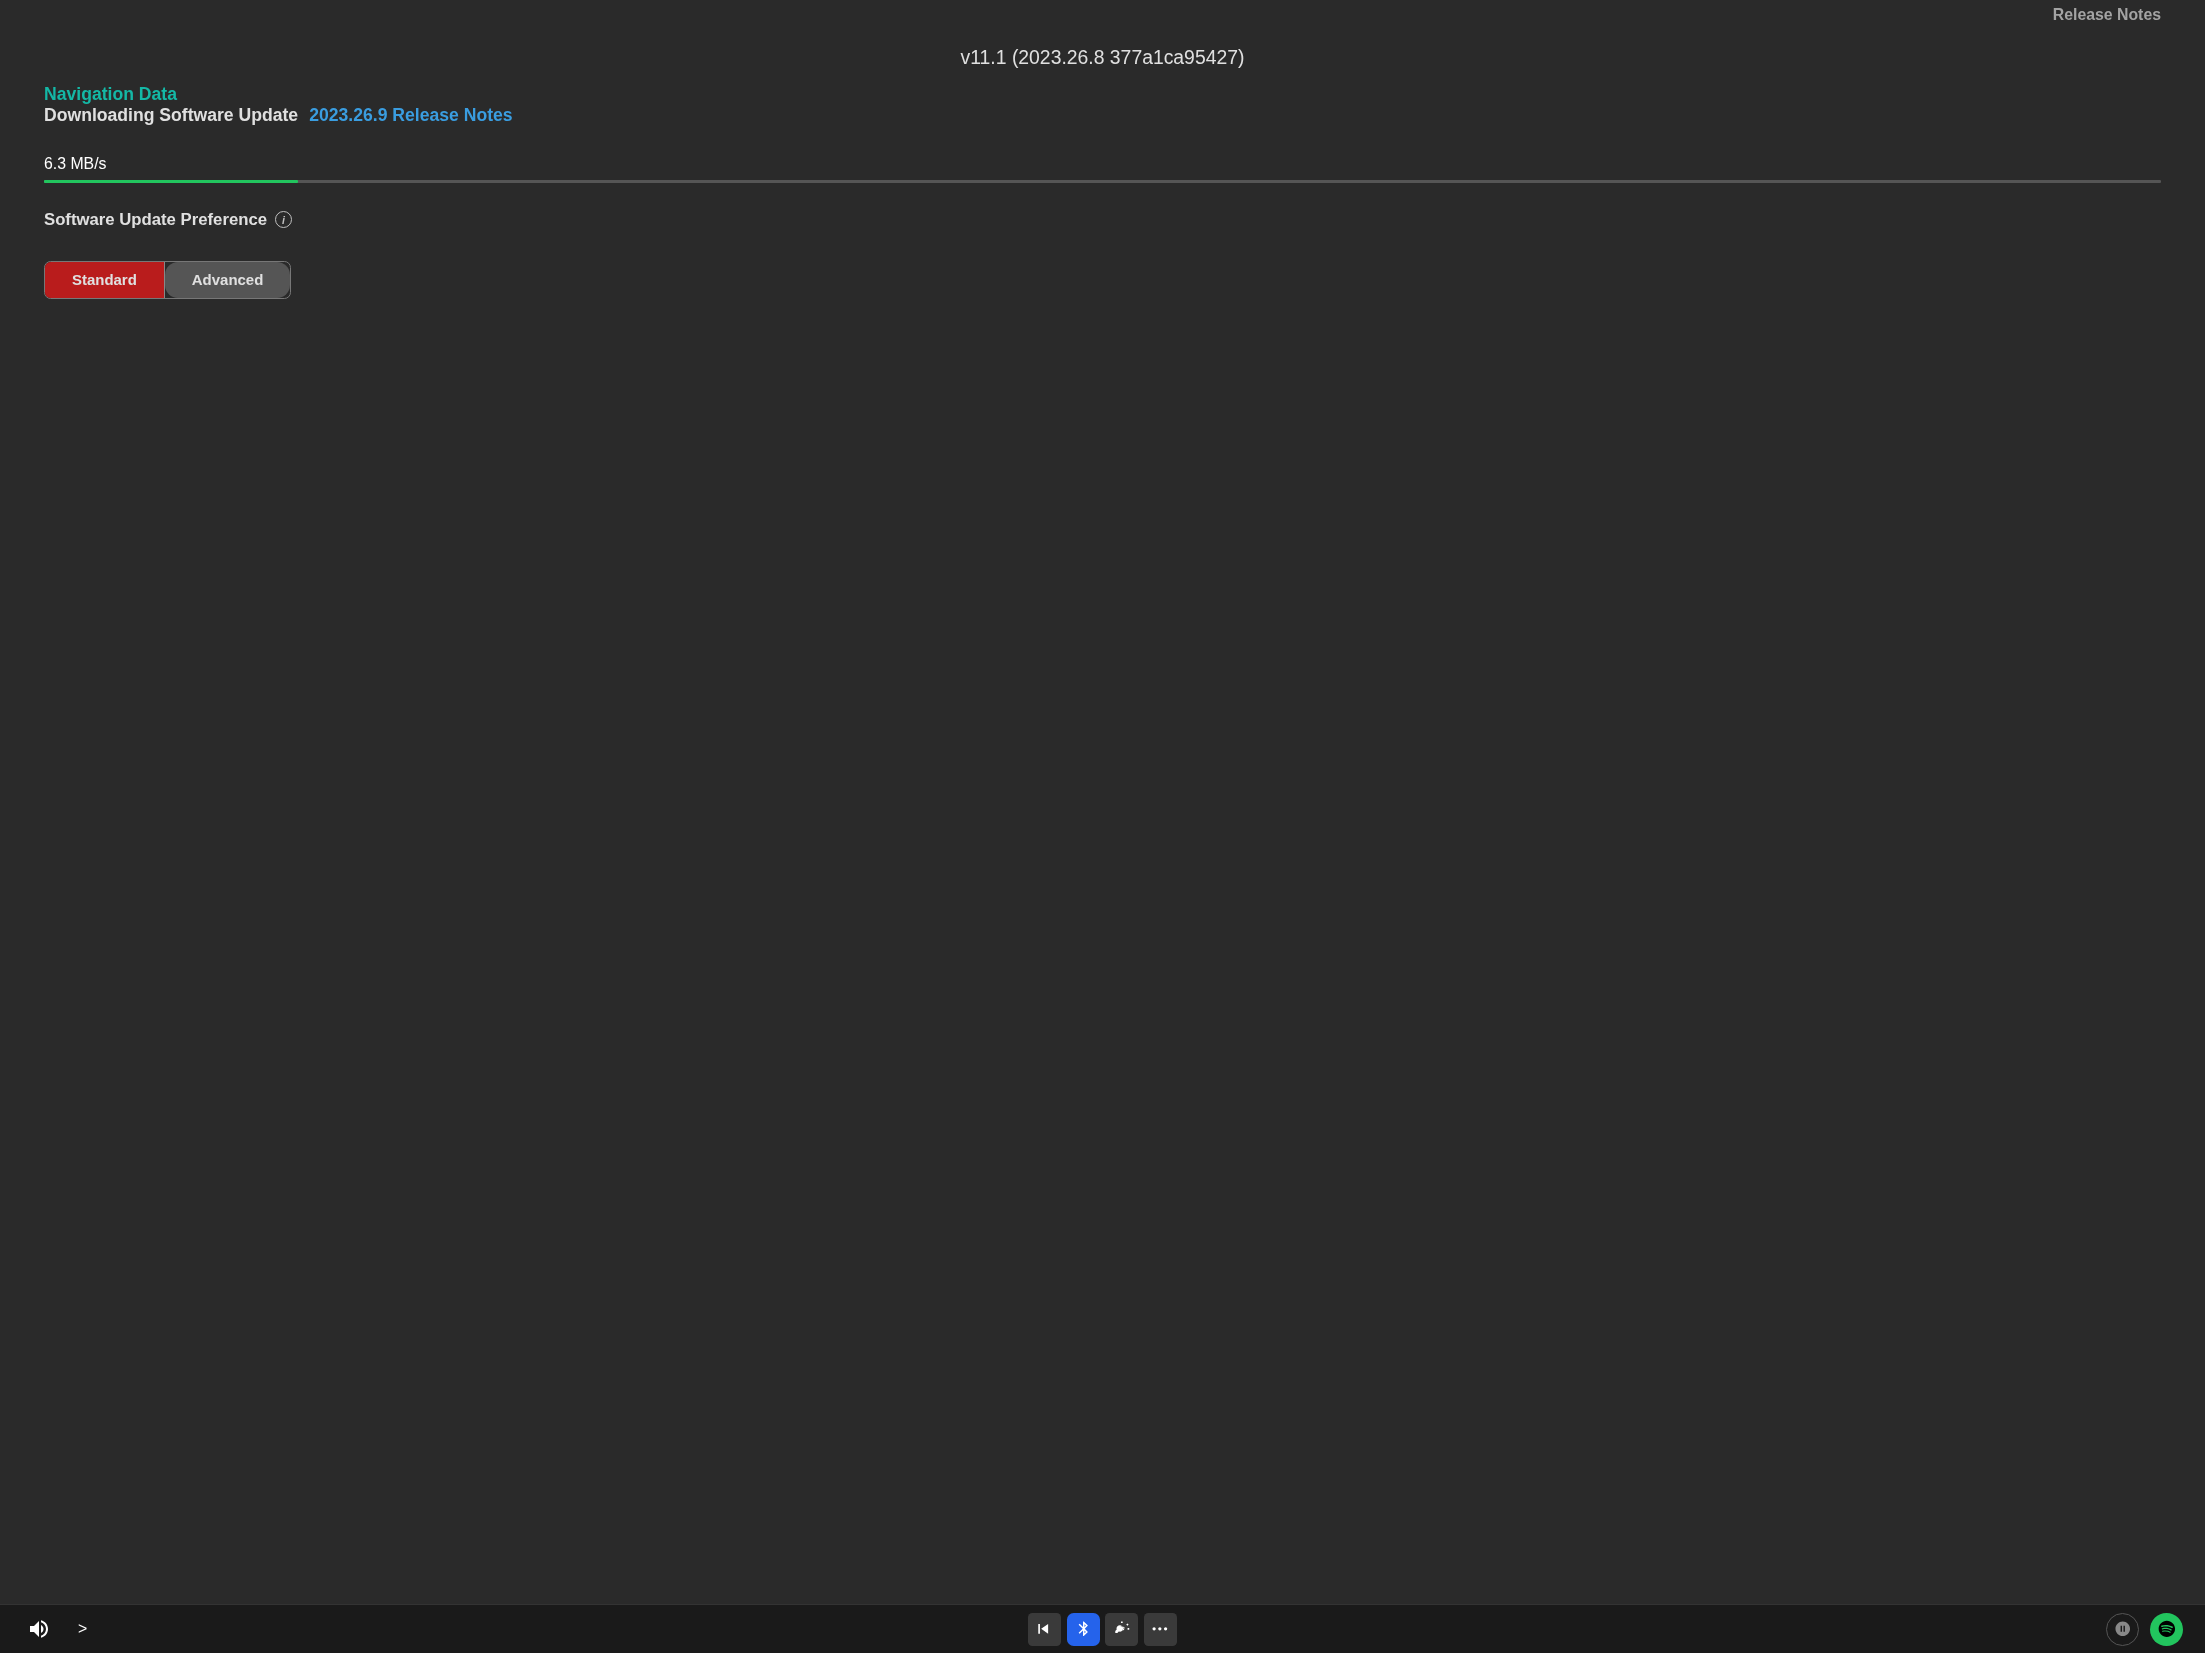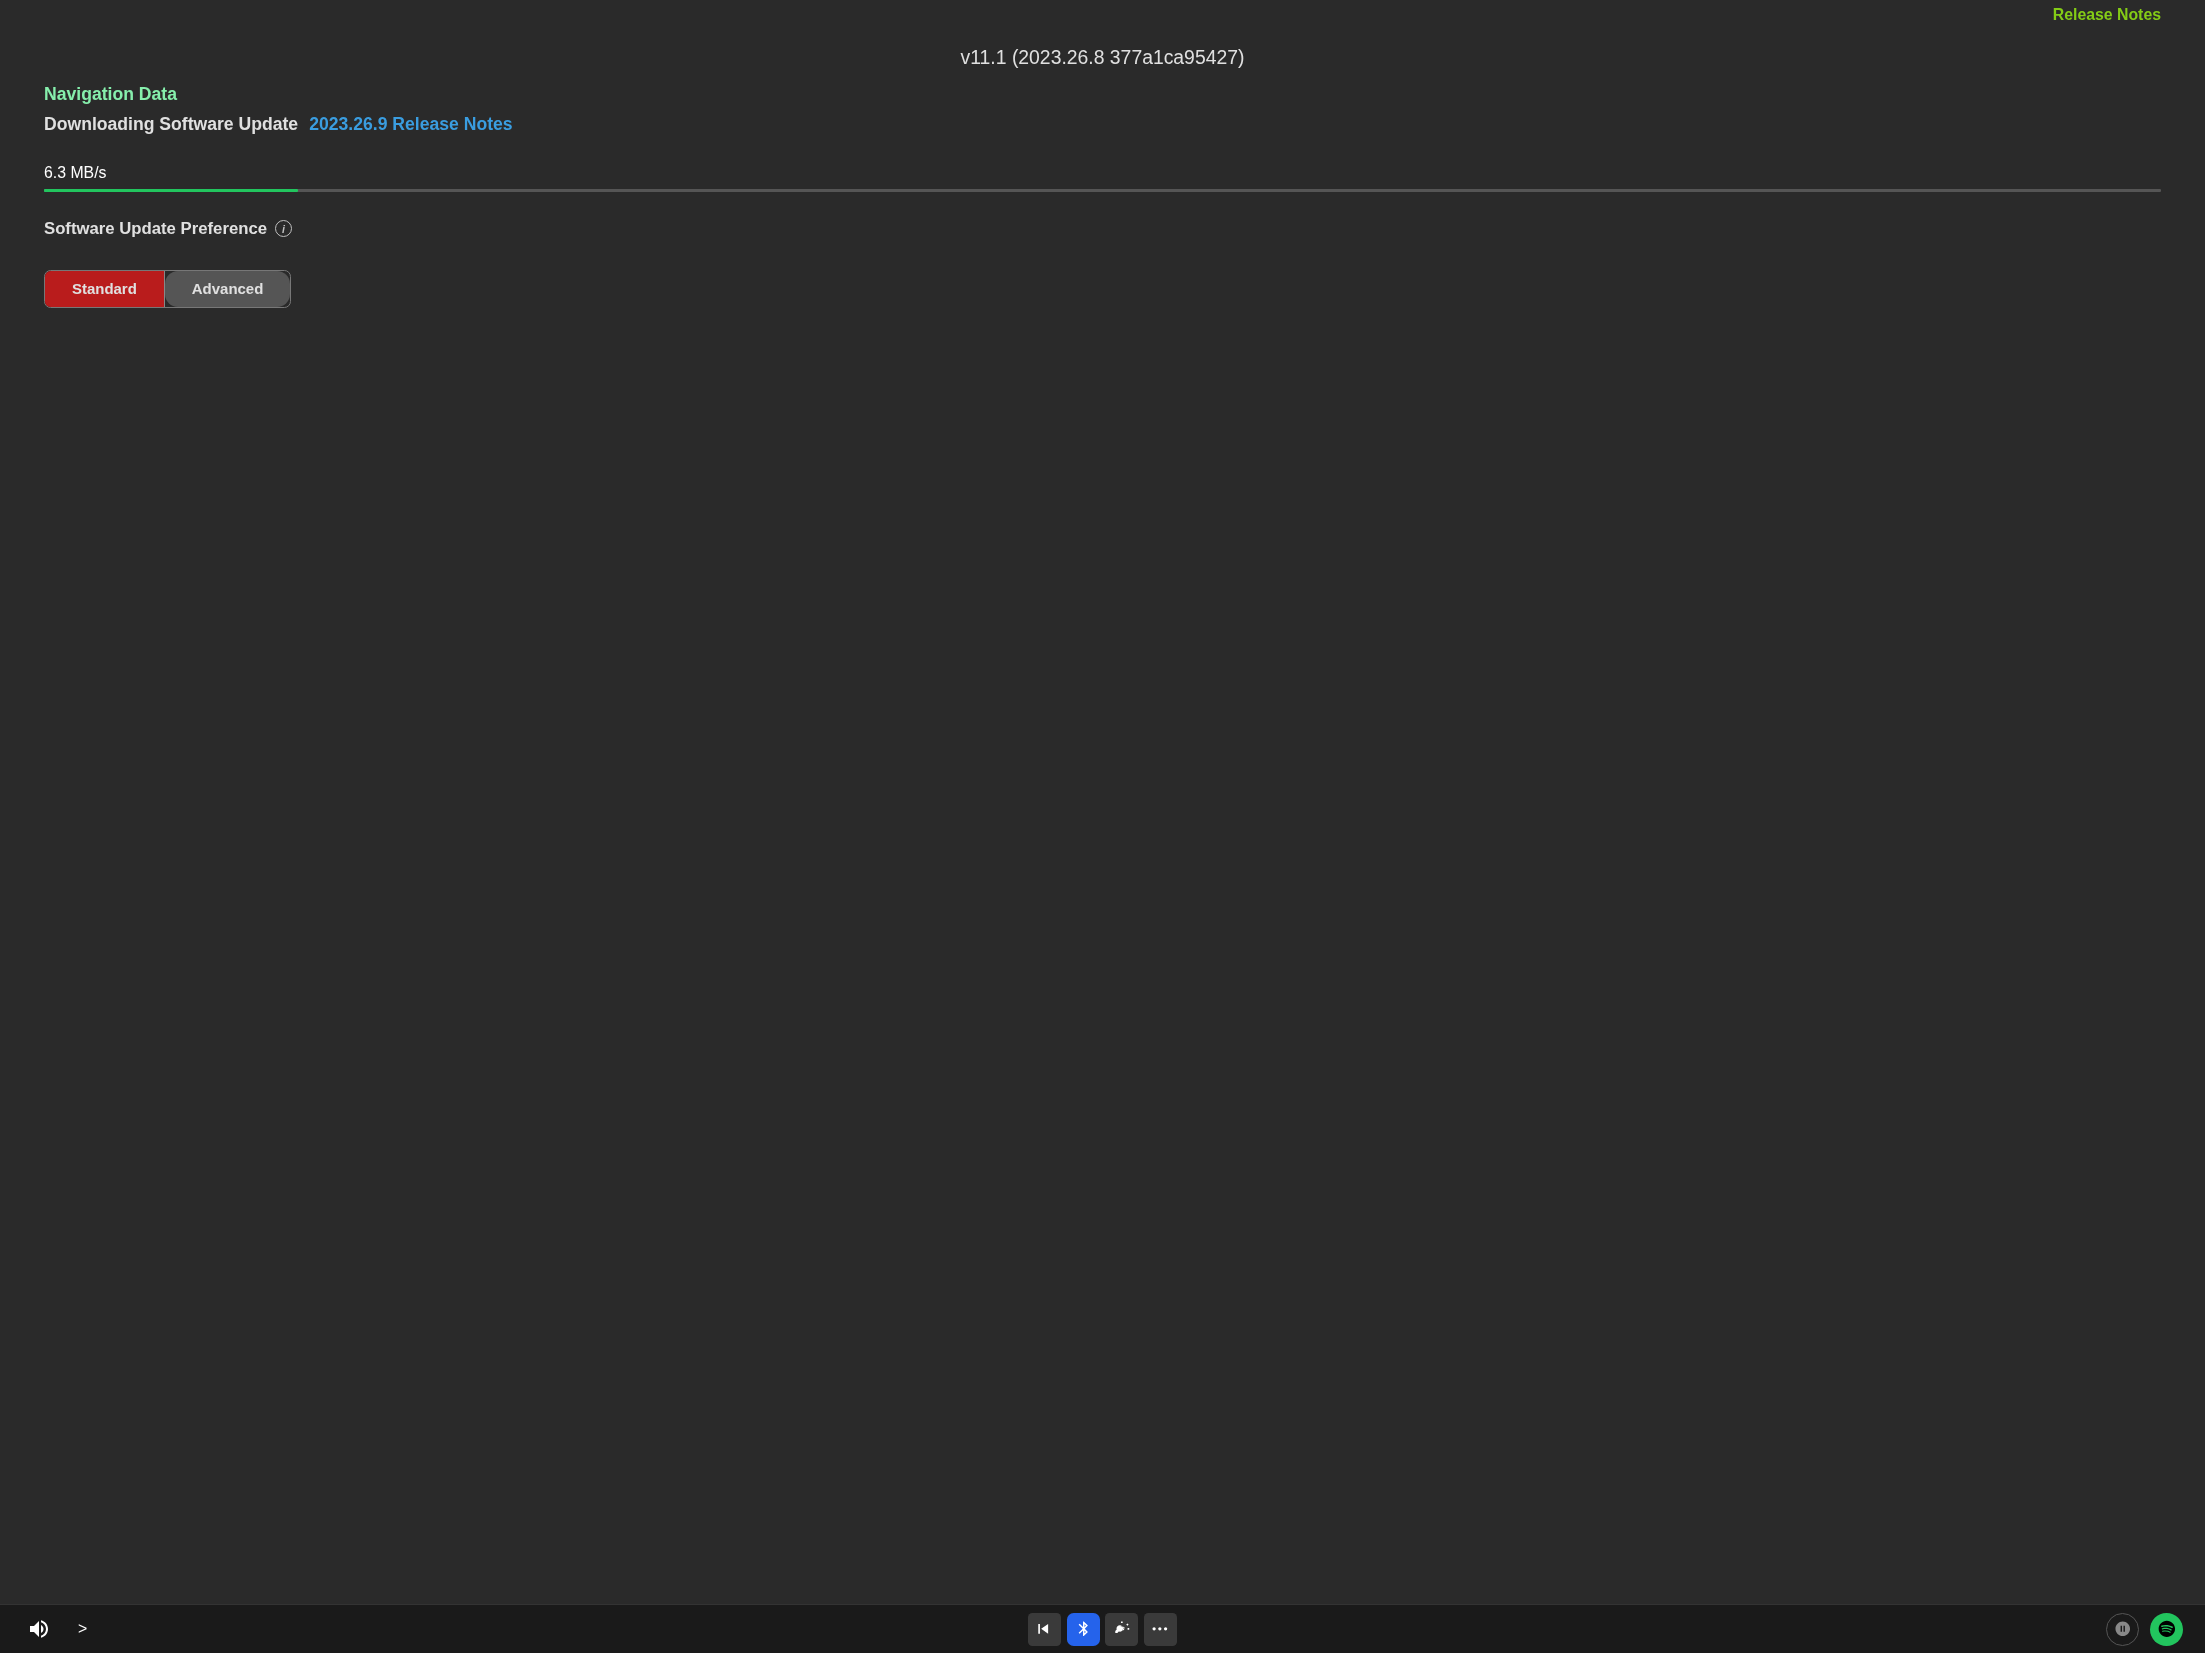--- a/index.html
+++ b/index.html
@@ -28,24 +28,24 @@
 
     .version-text {
       color: #e0e0e0;
       font-size: 2.2rem;
       font-weight: 500;
       margin-bottom: 15.3px;
       text-align: center;
     }
 
     .nav-data-label {
-      color: #86efac;
+      color: #14b8a6;
       font-size: 2rem;
       font-weight: 700;
-      margin-bottom: 9px;
+      margin-bottom: 0;
     }
 
     .nav-data-value {
       color: #e0e0e0;
       font-size: 2rem;
       font-weight: 500;
       margin-bottom: 22px;
     }
 
     .downloading-row {
@@ -267,21 +267,21 @@
     }
 
     
     .top-bar {
       padding: 5.5px 44px 0 44px;
       display: flex;
       justify-content: flex-end;
     }
 
     .release-notes-top {
-      color: #84cc16;
+      color: #a3a3a3;
       font-size: 1.8rem;
       font-weight: 600;
       padding-left: 35px;
     }
   </style>
 </head>
 <body>
 
 <div class="top-bar">
   <span class="release-notes-top">Release Notes</span>

